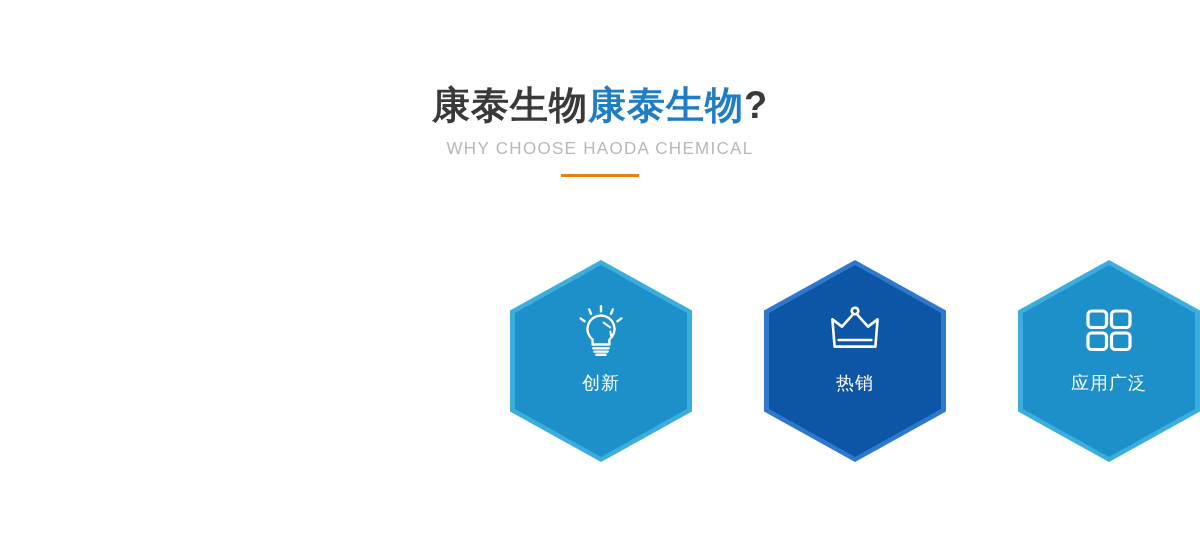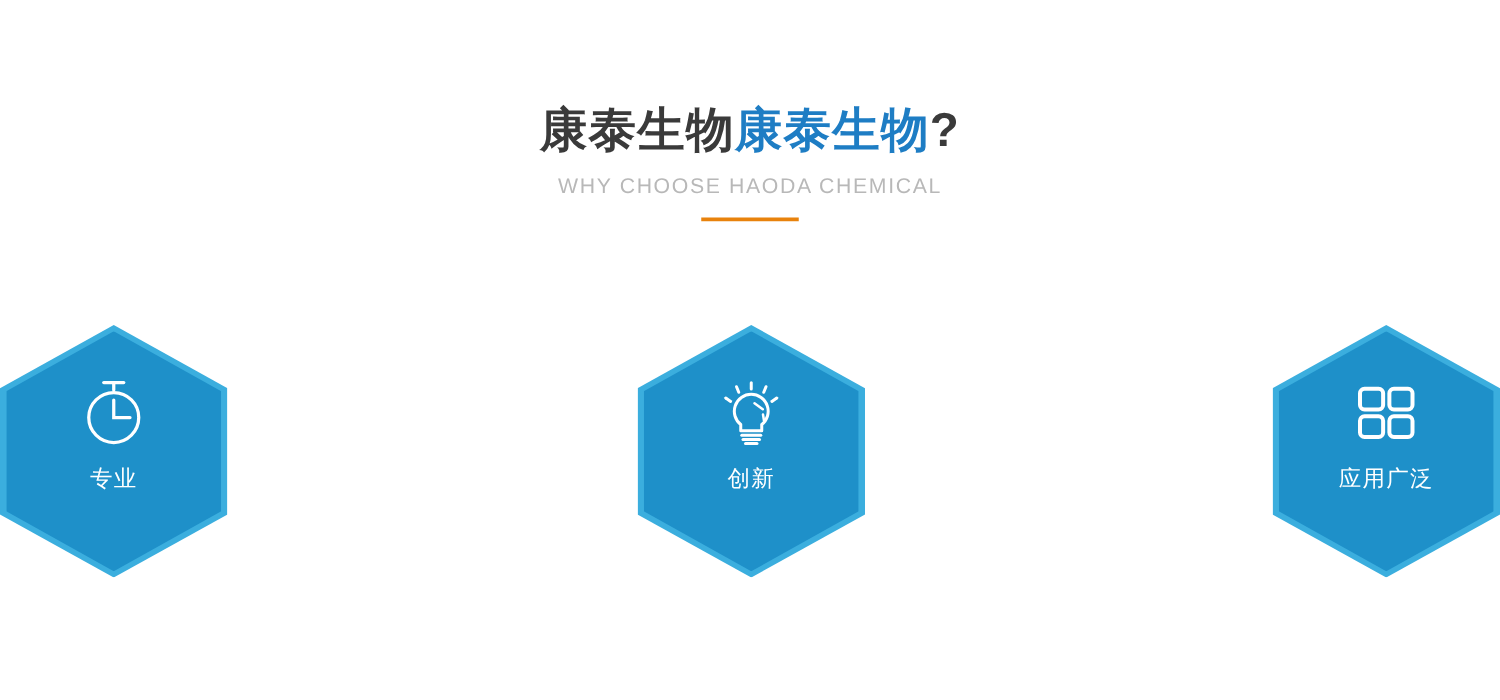--- a/index.html
+++ b/index.html
@@ -126,35 +126,20 @@
     <span>康泰生物</span><span class="hl-accent" style="color: rgb(30, 125, 196);">康泰生物</span><span class="hl-mark">?</span>
   </div>
   <div class="subheadline" style="color: rgb(184, 184, 184);">WHY CHOOSE HAODA CHEMICAL</div>
   <div class="divider-wrap">
     <div class="divider" style="background: rgb(232, 130, 12);"></div>
   </div>
 </div>
 
 <div class="hex-row">
 
-  <div class="hex-cell v-light" style="left:0px;">
-    <div class="hex-outer" style="background: rgb(59, 174, 222);"></div>
-    <div class="hex-inner" style="background: rgb(30, 144, 201);"></div>
-    <div class="hex-content">
-      <span class="hex-icon">
-        <svg viewBox="0 0 62 62" fill="none" stroke="#ffffff" stroke-width="2.6" stroke-linecap="round">
-          <line x1="23" y1="6" x2="39" y2="6"></line>
-          <line x1="31" y1="6.5" x2="31" y2="12"></line>
-          <circle cx="31" cy="34" r="20"></circle>
-          <path d="M31 20 L31 34 L44 34"></path>
-        </svg>
-      </span>
-      <span class="hex-label">专业</span>
-    </div>
-  </div>
 
 
   <div class="hex-cell v-light" style="left:510px;text-align:right;">
     <div class="hex-outer" style="background: rgb(59, 174, 222);"></div>
     <div class="hex-inner" style="background: rgb(30, 144, 201);"></div>
     <div class="hex-content">
       <span class="hex-icon">
         <svg viewBox="0 0 62 62" fill="none" stroke="#ffffff" stroke-width="2.4" stroke-linecap="round" stroke-linejoin="round">
           <path d="M31 15.5 A13.5 13.5 0 0 0 22.6 39.6 L22.6 44.5 L39.4 44.5 L39.4 39.6 A13.5 13.5 0 0 0 31 15.5 Z"></path>
           <line x1="23.4" y1="48.2" x2="38.6" y2="48.2"></line>
@@ -166,20 +151,34 @@
           <line x1="10.6" y1="18.4" x2="14.5" y2="21.2"></line>
           <line x1="51.4" y1="18.4" x2="47.5" y2="21.2"></line>
           <line x1="33.6" y1="22.6" x2="40.2" y2="27.4" stroke-width="2.0"></line>
           <line x1="40.4" y1="31.6" x2="41.2" y2="36.6" stroke-width="2.0"></line>
         </svg>
       </span>
       <span class="hex-label">创新</span>
     </div>
   </div>
 
+  <div class="hex-cell v-dark" style="left:764px;">
+    <div class="hex-outer" style="background: rgb(46, 120, 206);"></div>
+    <div class="hex-inner" style="background: rgb(13, 86, 166);"></div>
+    <div class="hex-content">
+      <span class="hex-icon">
+        <svg viewBox="0 0 62 62" fill="none" stroke="#ffffff" stroke-width="2.6" stroke-linecap="round" stroke-linejoin="round">
+          <circle cx="31" cy="11" r="3.3"></circle>
+          <path d="M29.3 14.0 L18.0 26.6 L8.4 19.4 L10.6 46.6 L51.4 46.6 L53.6 19.4 L44.0 26.6 L32.7 14.0"></path>
+          <line x1="14.6" y1="40.0" x2="47.4" y2="40.0"></line>
+        </svg>
+      </span>
+      <span class="hex-label">热销</span>
+    </div>
+  </div>
 
   <div class="hex-cell v-light" style="left:1018px;">
     <div class="hex-outer" style="background: rgb(59, 174, 222);"></div>
     <div class="hex-inner" style="background: rgb(30, 144, 201);"></div>
     <div class="hex-content">
       <span class="hex-icon">
         <svg viewBox="0 0 62 62" fill="none" stroke="#ffffff" stroke-width="3.2" stroke-linecap="round" stroke-linejoin="round">
           <rect x="10" y="11" width="18.5" height="16.5" rx="3.6"></rect>
           <rect x="33.5" y="11" width="18.5" height="16.5" rx="3.6"></rect>
           <rect x="10" y="33" width="18.5" height="16.5" rx="3.6"></rect>

